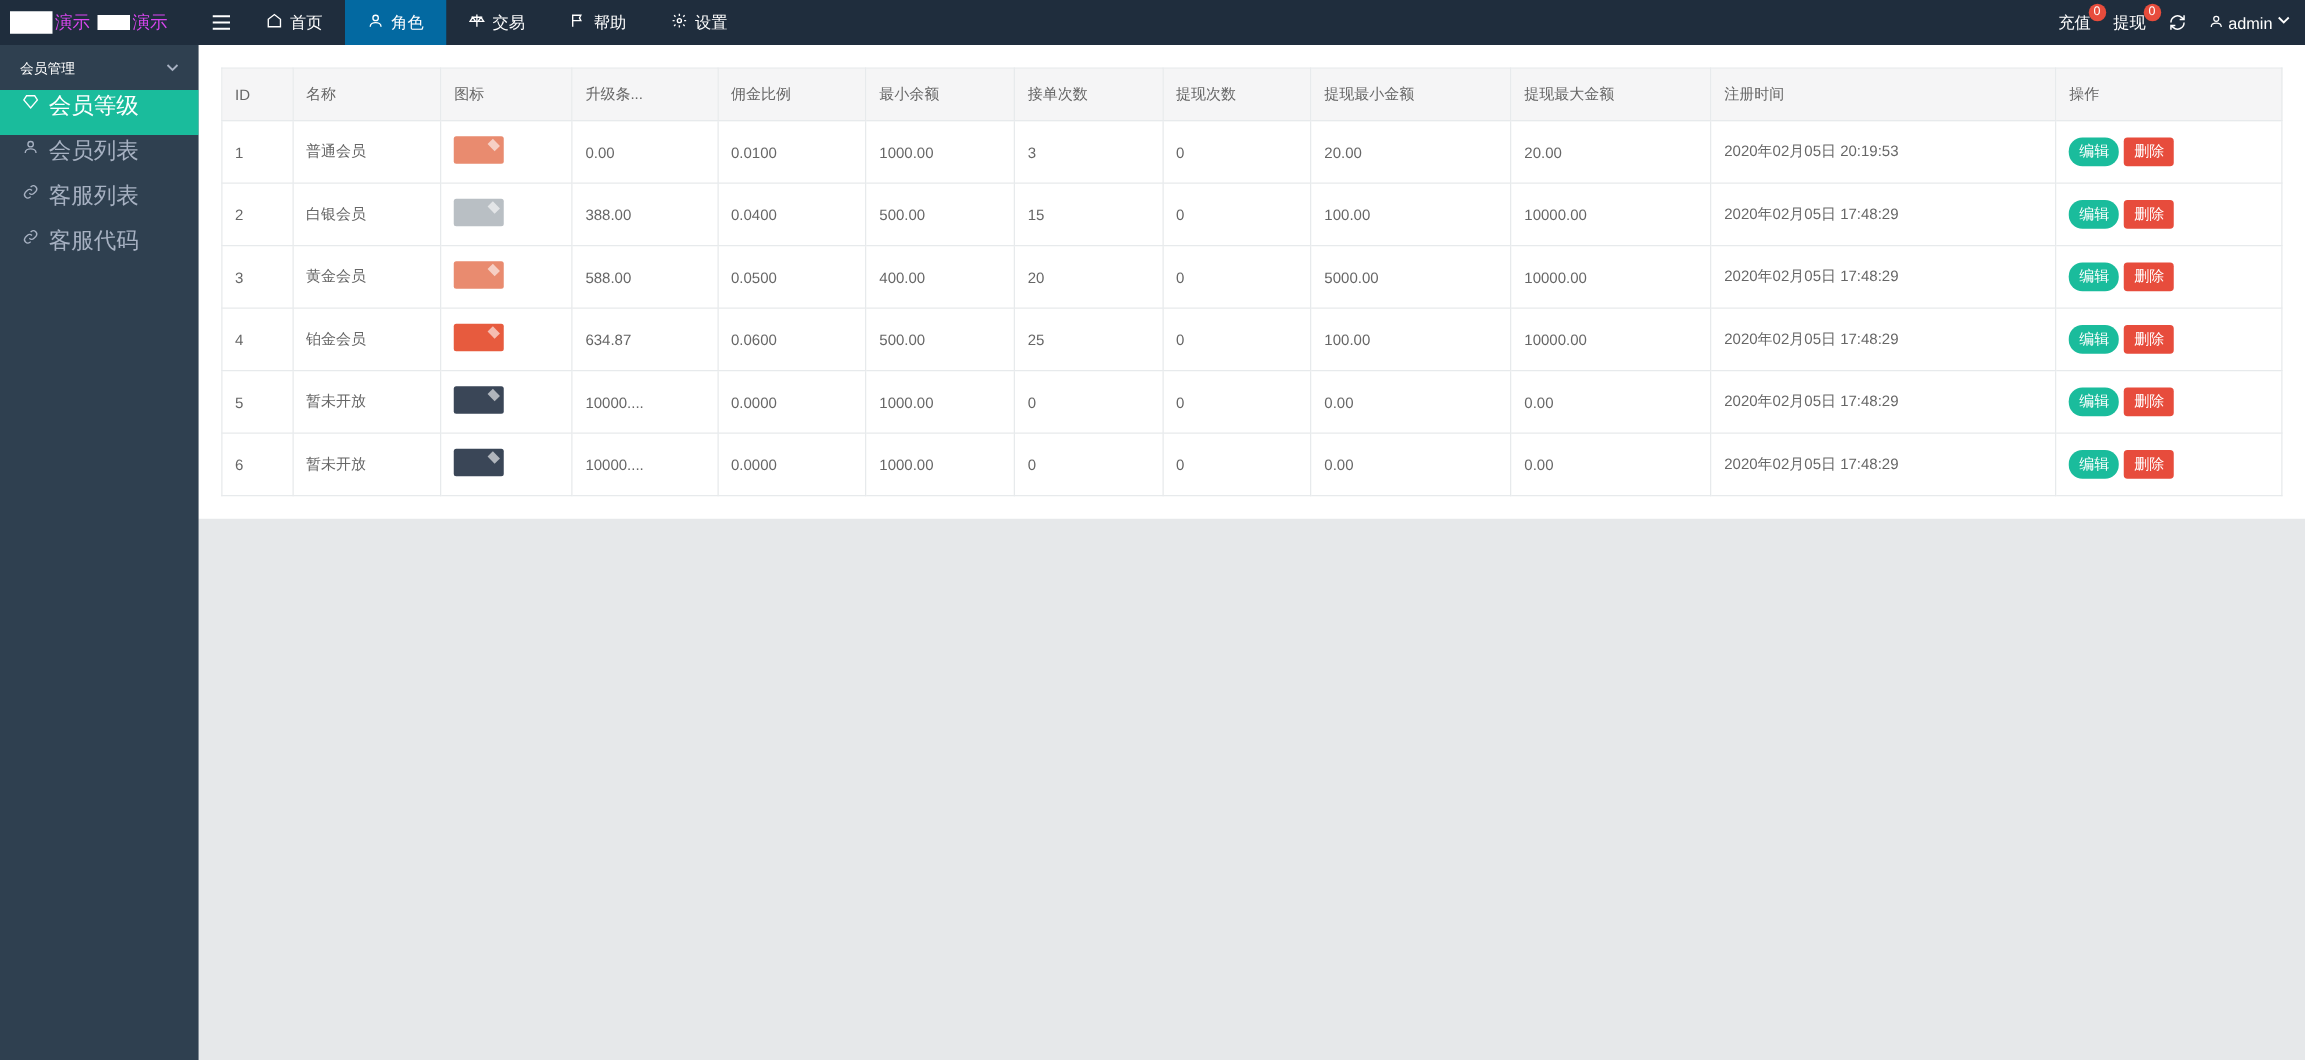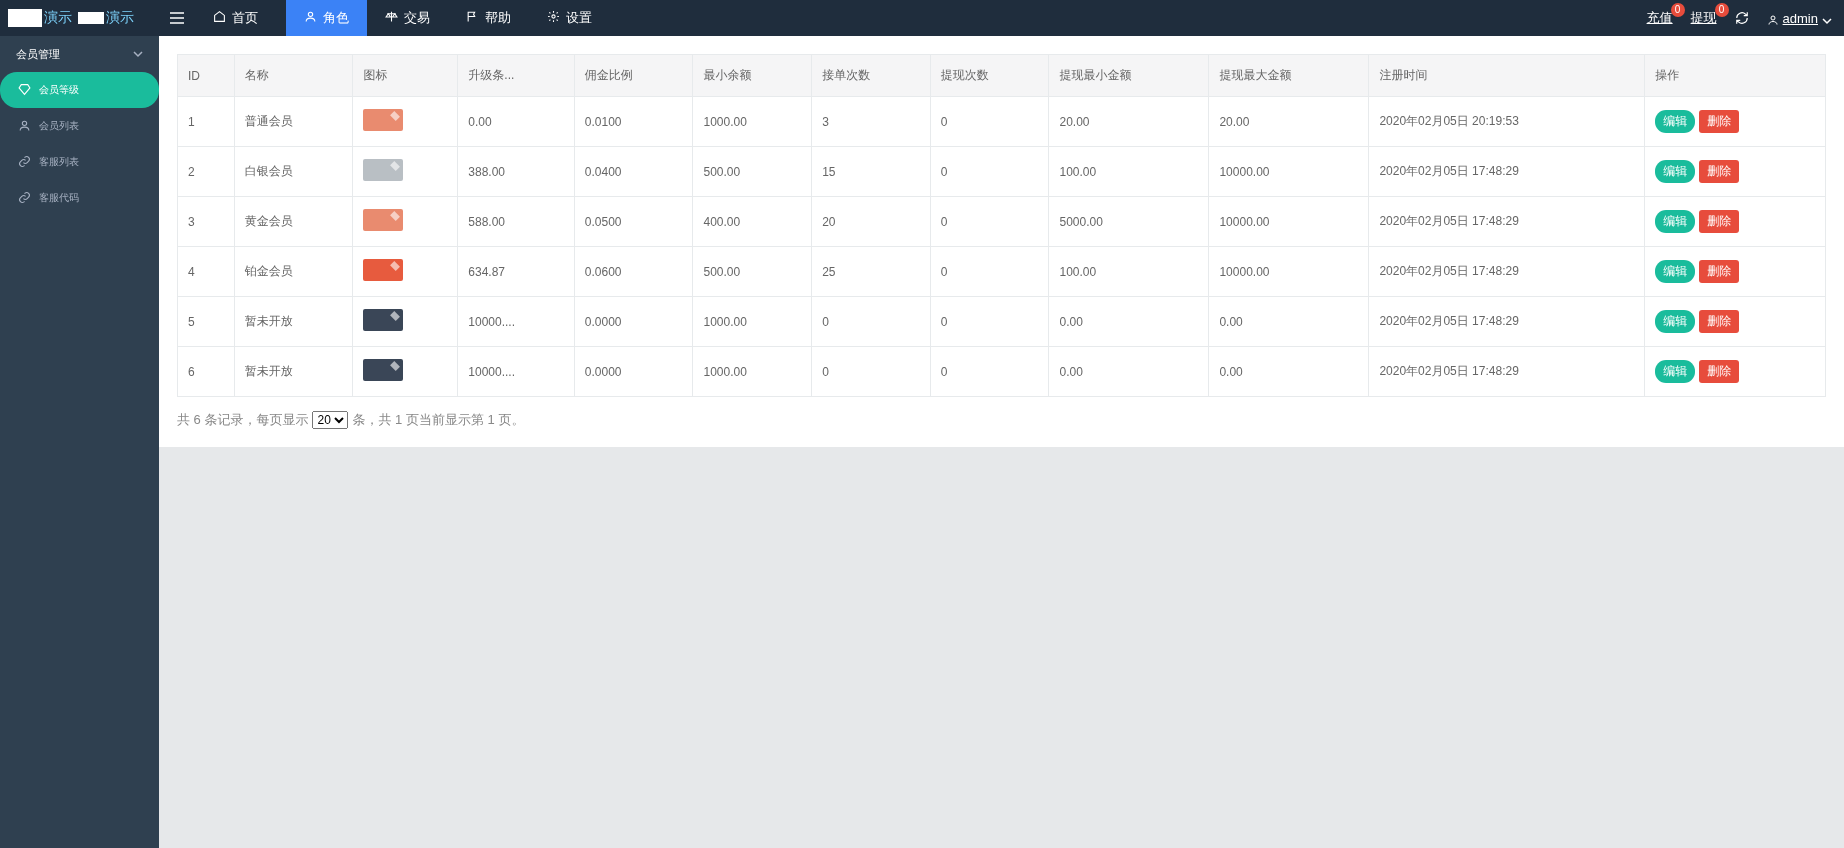--- a/index.html
+++ b/index.html
@@ -1,33 +1,33 @@
 <!DOCTYPE html>
 <html><head>
 <meta charset="utf-8">
 <style>
 * { margin: 0; padding: 0; box-sizing: border-box; }
 body { font-family: "Microsoft YaHei", Arial, sans-serif; font-size: 13px; background: #e6e8ea; width: 1844px; height: 848px; overflow: hidden; }
 
 .topbar { height: 36px; background: #1f2d3d; color: #fff; display: flex; align-items: center; }
-.brand { width: 159px; height: 36px; display: flex; align-items: center; padding-left: 8px; font-size: 14px; color: #7dd3fc; white-space: nowrap; }
+.brand { width: 159px; height: 36px; display: flex; align-items: center; padding-left: 8px; font-size: 14px; color: #d946ef; white-space: nowrap; }
 .brand .logo-box { display: inline-block; width: 34px; height: 18px; background: #fff; margin-right: 2px; }
 .brand .logo-box2 { display: inline-block; width: 26px; height: 12px; background: #fff; margin: 0 2px 0 6px; }
 .hamburger { width: 36px; height: 36px; display: flex; align-items: center; justify-content: center; cursor: pointer; }
 .nav { display: flex; height: 36px; }
 .nav-item { height: 36px; padding: 0 18px; display: flex; align-items: center; gap: 6px; color: #fff; cursor: pointer; font-size: 13px; }
-.nav-item.active { background: #3b82f6; margin-left: 10px; }
+.nav-item.active { background: #0369a1; }
 .top-right { margin-left: auto; display: flex; align-items: center; padding-right: 12px; gap: 18px; }
-.top-right .link { position: relative; cursor: pointer; display:flex; align-items:flex-end; gap:4px;text-decoration:underline;}
+.top-right .link { position: relative; cursor: pointer; display:flex; align-items:flex-start; gap:4px;}
 .badge { position: absolute; top: -6px; right: -12px; background: #e74c3c; color: #fff; border-radius: 8px; min-width: 14px; height: 14px; font-size: 10px; line-height: 14px; text-align: center; padding: 0 3px; }
 
 .container { display: flex; height: calc(848px - 36px); }
 .sidebar { width: 159px; background: #2f4050; color: #a7b1c2; }
 .side-group { height: 36px; padding: 0 16px; display: flex; align-items: center; justify-content: space-between; cursor: pointer; color: #fff; font-size: 11px;}
-.side-item { height: 36px; padding: 0 18px; display: flex; align-items: center; gap: 8px; cursor: pointer; color: #a7b1c2; font-size: 10px; border-radius: 17px;}
+.side-item { height: 36px; padding: 0 18px; display: flex; align-items: flex-start; gap: 8px; cursor: pointer; color: #a7b1c2; font-size: 18px;}
 .side-item.active { background: #1abc9c; color: #fff; }
 
 .main { flex: 1; background: #e6e8ea; overflow: auto; }
 .breadcrumb { height: 40px; background: #fff; display: flex; align-items: center; padding: 0 16px; color: #888; font-size: 13px; gap:6px;}
 .panel { background: #fff; padding: 18px; }
 table { width: 100%; border-collapse: collapse; font-size: 12px; color: #666; }
 th, td { text-align: left; padding: 12px 10px; border: 1px solid #e7eaec; }
 th { background: #f5f5f6; font-weight: normal; color: #666; }
 .icon-card { width: 40px; height: 22px; border-radius: 2px; position: relative; display: inline-block; }
 .icon-card::after { content: ""; position: absolute; right: 4px; top: 4px; width: 8px; height: 6px; background: rgba(255,255,255,0.6); transform: rotate(45deg); }
@@ -252,22 +252,15 @@
               <td>1000.00</td>
               <td>0</td>
               <td>0</td>
               <td>0.00</td>
               <td>0.00</td>
               <td>2020年02月05日 17:48:29</td>
               <td><span class="btn btn-edit">编辑</span><span class="btn btn-del">删除</span></td>
             </tr>
           </tbody>
       </table>
-      <div class="pager">
-        <span>共 6 条记录，每页显示</span>
-        <select>
-          <option>20</option>
-        </select>
-        <span>条，共 1 页当前显示第 1 页。</span>
-      </div>
     </div>
   </div>
 </div>
 
 </body></html>

